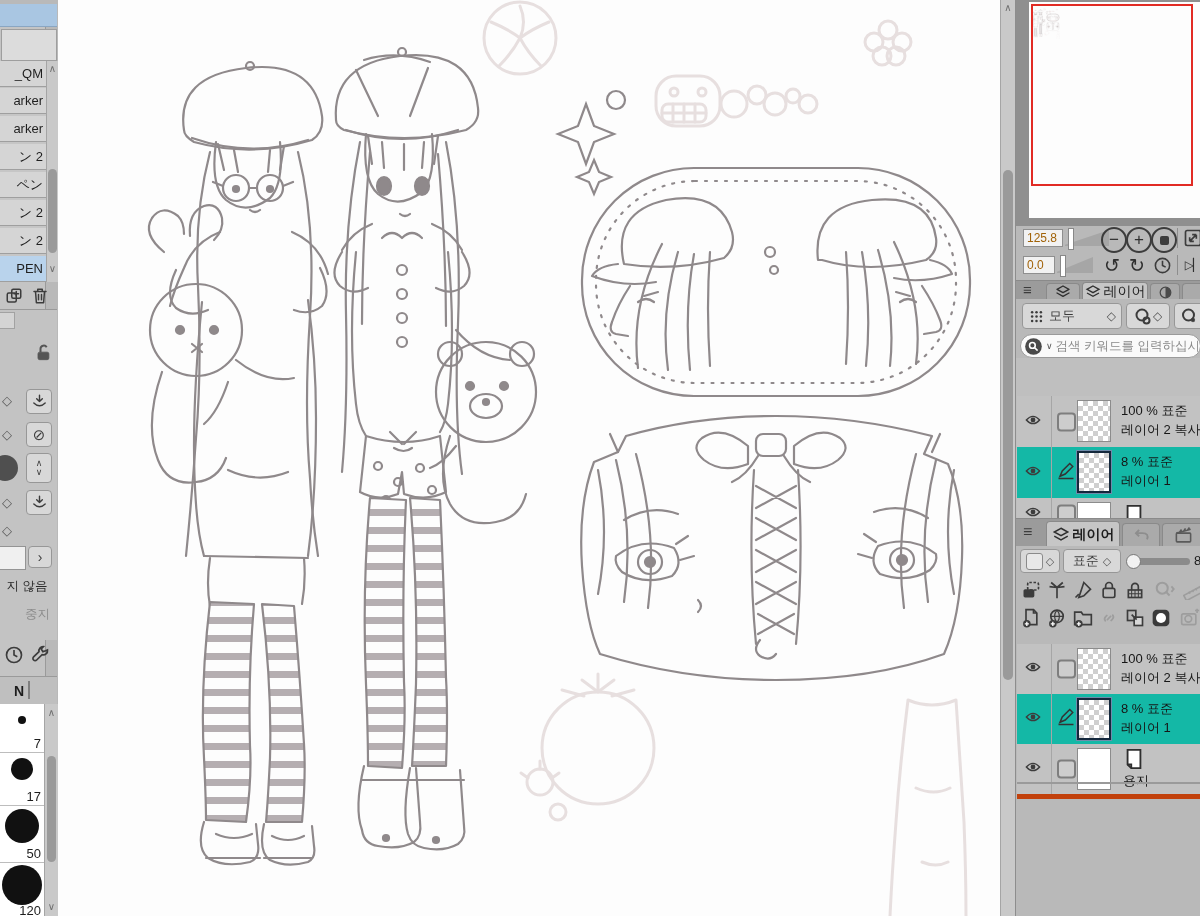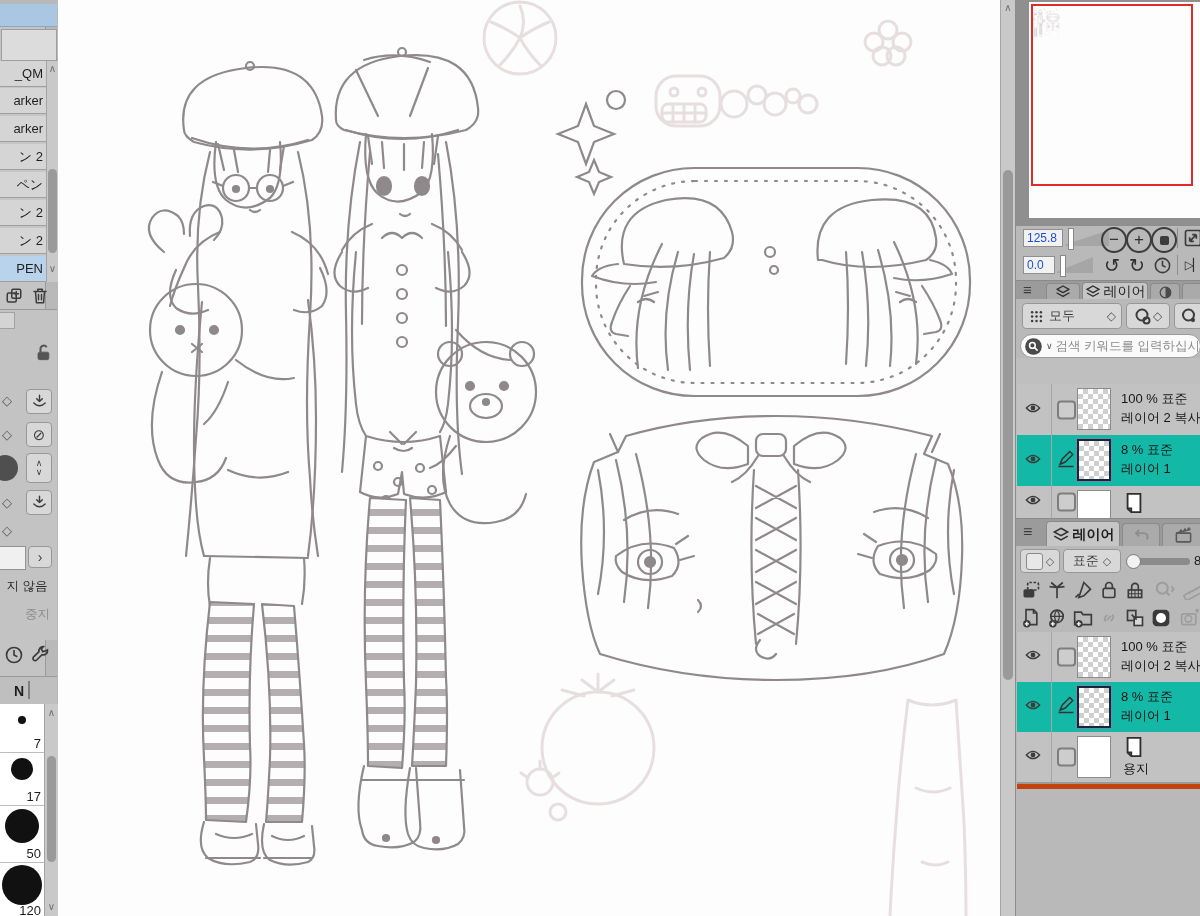--- a/index.html
+++ b/index.html
@@ -13,29 +13,29 @@
   
   .toolitem{left:0;width:46px;height:26px;background:#d5d5d5;border-bottom:1px solid #9f9f9f;color:#1f1f1f;font-size:13px;display:flex;align-items:center;justify-content:flex-end;padding-right:3px;box-sizing:border-box;overflow:hidden;}
   .toolitem.sel{background:#b9d3ec;}
   .vtrack{background:#c9c9c9;border-left:1px solid #a5a5a5;}
   .vthumb{background:#9a9a9a;border-radius:6px;}
   .arrowglyph{color:#6f6f6f;font-size:10px;text-align:center;line-height:1;}
   .brushrow{left:0;width:44px;background:#ffffff;border-bottom:1px solid #bdbdbd;}
   .bdot{background:#111;border-radius:50%;position:absolute;left:50%;transform:translateX(-50%);}
   .bnum{position:absolute;right:3px;bottom:1px;font-size:13px;color:#1d1d1d;}
   
-  .valbox{background:#f2f2f2;border:1px solid #8f8f8f;color:#1d4ed8;font-size:12px;display:flex;align-items:center;padding-left:3px;box-sizing:border-box;}
+  .valbox{background:#f2f2f2;border:1px solid #8f8f8f;color:#a16207;font-size:12px;display:flex;align-items:center;padding-left:3px;box-sizing:border-box;}
   .wedge{background:#a6a6a6;clip-path:polygon(0 92%,100% 0,100% 100%,0 100%);}
   .roundbtn{font-size:17px;color:#2f2f2f;}
   .tabbar{background:#9b9b9b;border-top:1px solid #8a8a8a;border-bottom:1px solid #8a8a8a;}
   .tab{background:#aaaaaa;border:1px solid #8a8a8a;border-bottom:none;border-radius:4px 4px 0 0;display:flex;align-items:center;justify-content:center;gap:3px;box-sizing:border-box;overflow:hidden;}
   .tab.active{background:#c6c6c6;}
   .tab .tlabel{font-size:14px;color:#1e1e1e;white-space:nowrap;}
   .checker{background-color:#fff;background-image:linear-gradient(45deg,#cfcfcf 26%,transparent 26%,transparent 74%,#cfcfcf 74%),linear-gradient(45deg,#cfcfcf 26%,transparent 26%,transparent 74%,#cfcfcf 74%);background-size:10px 10px;background-position:0 0,5px 5px;}
-  .lrow{left:1016px;width:184px;background:#c2c2c2;border-bottom:7px solid #c2410c;overflow:hidden;}
+  .lrow{left:1016px;width:184px;background:#c2c2c2;border-bottom:5px solid #c2410c;overflow:hidden;margin-top:12px;}
   .lrow.sel{background:#14b8a6;}
   .lrow .eyec{position:absolute;left:6px;top:50%;transform:translateY(-50%);}
   .lrow .vdiv{position:absolute;left:34px;top:0;bottom:0;width:1px;background:#a6a6a6;}
   .lrow .ctrl{position:absolute;left:40px;top:50%;transform:translateY(-50%);}
   .cbox{width:15px;height:15px;border:2px solid #7e7e7e;border-radius:4px;background:#cdcdcd;}
   .thumbbox{position:absolute;left:60px;top:4px;width:34px;height:42px;border:1px solid #8c8c8c;box-sizing:border-box;}
   .thumbbox.selb{border:2px solid #14283c;outline:1px solid #6f8cab;}
   .meta1{position:absolute;left:104px;top:6px;font-size:13px;color:#161616;white-space:nowrap;}
   .meta2{position:absolute;left:104px;top:25px;font-size:13px;color:#161616;white-space:nowrap;}
   .korean{letter-spacing:0;}

